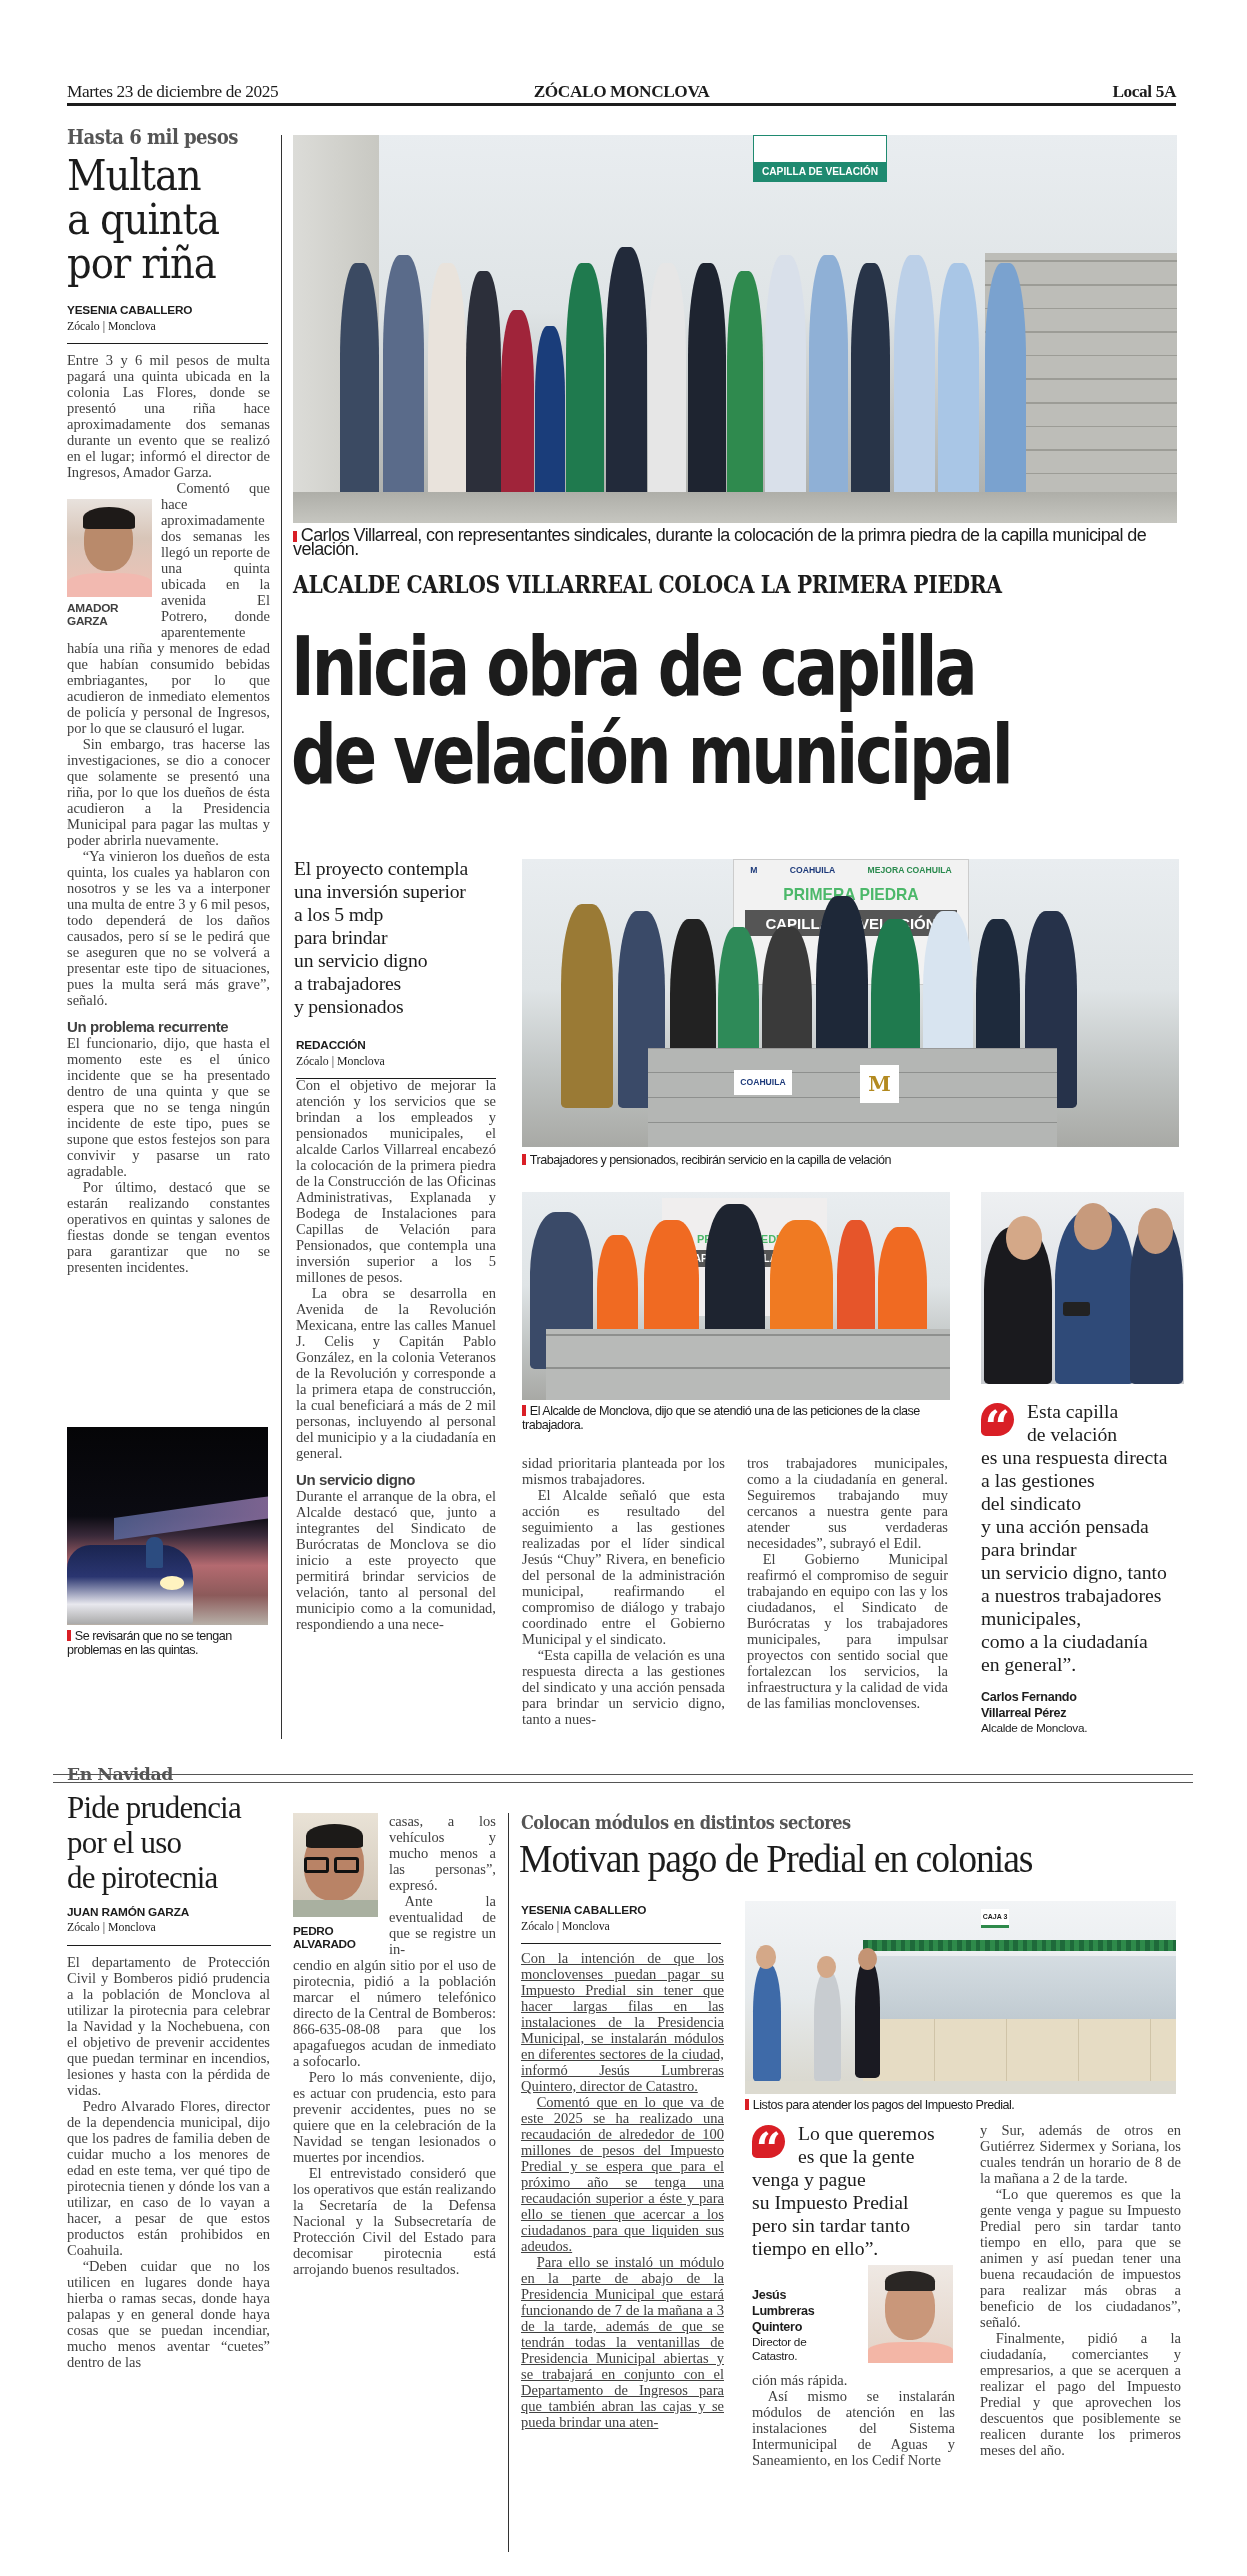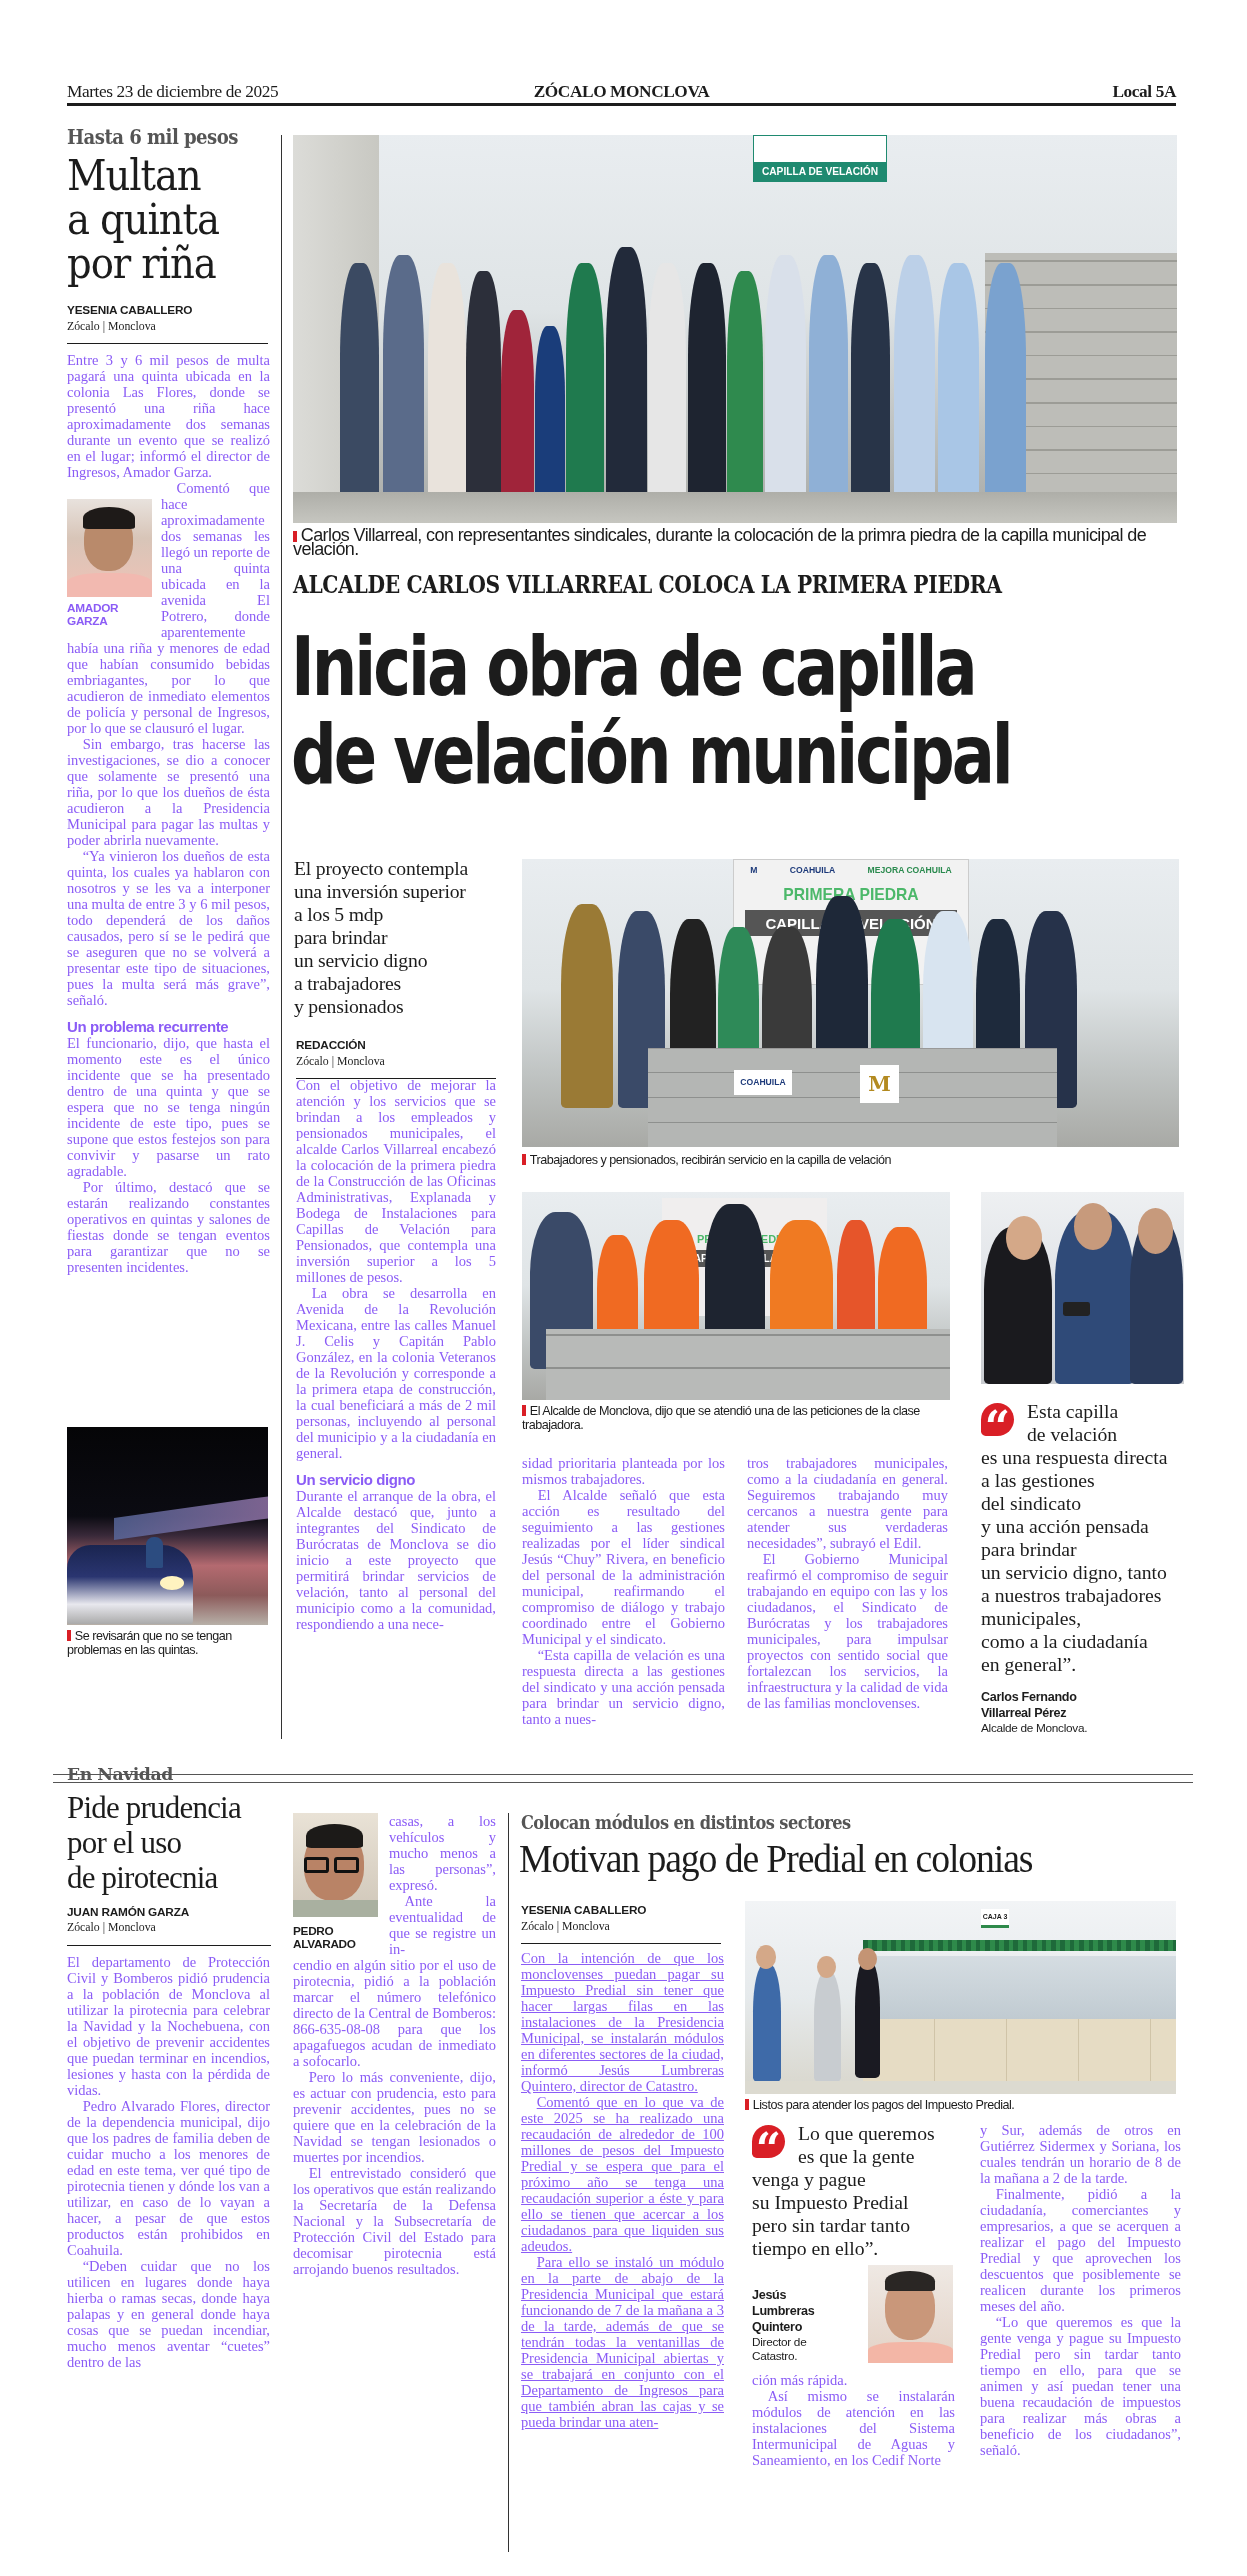--- a/index.html
+++ b/index.html
@@ -12,21 +12,21 @@
   .masthead .date { left: 0; }
   .masthead .pub { left: 50%; transform: translateX(-50%); font-weight: bold; }
   .masthead .sec { right: 0; font-weight: bold; }
 
   
   .kicker { font-family: "DejaVu Serif", serif; font-weight: bold; color: #555; }
   .byline-name { font-family: "Liberation Sans", sans-serif; font-weight: bold; font-size: 11.8px; letter-spacing: -0.2px; }
   .byline-place { font-family: "Liberation Serif", serif; font-size: 11.8px; }
   .rule { border-top: 1.2px solid #1c1c1c; }
 
-  .body-text { font-family: "Liberation Serif", serif; font-size: 14.5px; line-height: 16px; text-align: justify; hyphens: auto; color: #8b5cf6; }
+  .body-text { font-family: "Liberation Serif", serif; font-size: 14.5px; line-height: 16px; text-align: justify; hyphens: auto; color: #404040; }
   .body-text p { text-indent: 15.7px; }
   .body-text p.first { text-indent: 0; }
   .subhead { font-family: "Liberation Sans", sans-serif; font-weight: bold; font-size: 15px; margin-top: 11px; letter-spacing: -0.4px; }
 
   .caption { font-family: "Liberation Sans", sans-serif; font-size: 12.2px; line-height: 14px; letter-spacing: -0.5px; color: #1c1c1c; }
   .caption::before { content: ""; display: inline-block; width: 3.9px; height: 11px; background: #d91f26; margin-right: 3.9px; vertical-align: -0.8px; }
 
   .vrule { border-left: 1.2px solid #333; }
 
   
@@ -348,16 +348,16 @@
     </div>
   </div>
   <div class="body-text" style="margin-top:6px; width:203px;font-family:Liberation Serif, serif;">
     <p class="first">ción más rápida.</p>
     <p>Así mismo se instalarán módulos de atención en las instalaciones del Sistema Intermunicipal de Aguas y Saneamiento, en los Cedif Norte</p>
   </div>
 </div>
 
 <div class="abs body-text" style="left:980px; top:2122px; width:201px;">
   <p class="first">y Sur, además de otros en Gutiérrez Sidermex y Soriana, los cuales tendrán un horario de 8 de la mañana a 2 de la tarde.</p>
+  <p>“Lo que queremos es que la gente venga y pague su Impuesto Predial pero sin tardar tanto tiempo en ello, para que se animen y así puedan tener una buena recaudación de impuestos para realizar más obras a beneficio de los ciudadanos”, señaló.</p>
   <p>Finalmente, pidió a la ciudadanía, comerciantes y empresarios, a que se acerquen a realizar el pago del Impuesto Predial y que aprovechen los descuentos que posiblemente se realicen durante los primeros meses del año.</p>
-  <p>“Lo que queremos es que la gente venga y pague su Impuesto Predial pero sin tardar tanto tiempo en ello, para que se animen y así puedan tener una buena recaudación de impuestos para realizar más obras a beneficio de los ciudadanos”, señaló.</p>
 </div>
 
 
 </body></html>

